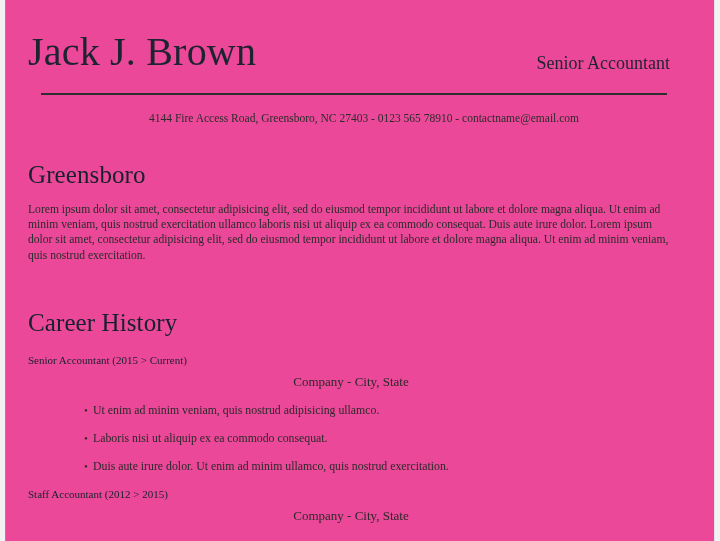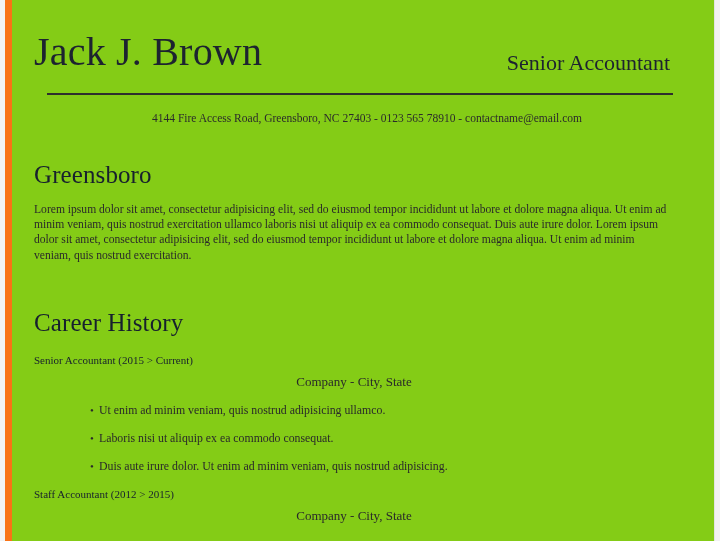--- a/index.html
+++ b/index.html
@@ -15,22 +15,22 @@
     -webkit-font-smoothing: antialiased;
   }
 
   
   .page-wrap {
     position: absolute;
     left: 5px;
     top: 0;
     width: 710px;
     height: 541px;
-    background: #84cc16;
-    border-left: 7px solid #f97316;
+    background: #ec4899;
+    border-left: 1px solid #f97316;
     border-right: 1px solid #e3e3e3;
     box-sizing: border-box;
     overflow: hidden;
   }
 
   .page-inner {
     position: relative;
     width: 100%;
     height: 100%;
     padding: 0;
@@ -51,21 +51,21 @@
     font-size: 40px;
     line-height: 48px;
     color: #1d2330;
     letter-spacing: 0.2px;
     white-space: nowrap;
   }
   .job-title-head {
     position: absolute;
     right: 44px;
     top: 24px;
-    font-size: 22px;
+    font-size: 18px;
     line-height: 22px;
     color: #1d2330;
     white-space: nowrap;
   }
 
   .header-rule {
     position: absolute;
     left: 35px;
     top: 93px;
     width: 626px;
@@ -188,21 +188,21 @@
           <li>
             <span class="bullet-dot">•</span>
             <span>Ut enim ad minim veniam, quis nostrud adipisicing ullamco.</span>
           </li>
           <li>
             <span class="bullet-dot">•</span>
             <span>Laboris nisi ut aliquip ex ea commodo consequat.</span>
           </li>
           <li>
             <span class="bullet-dot">•</span>
-            <span>Duis aute irure dolor. Ut enim ad minim veniam, quis nostrud adipisicing.</span>
+            <span>Duis aute irure dolor. Ut enim ad minim ullamco, quis nostrud exercitation.</span>
           </li>
         </ul>
       </div>
 
       <div class="job-entry">
         <div class="job-role">Staff Accountant (2012 &gt; 2015)</div>
         <div class="job-company">Company - City, State</div>
       </div>
     </div>
 

